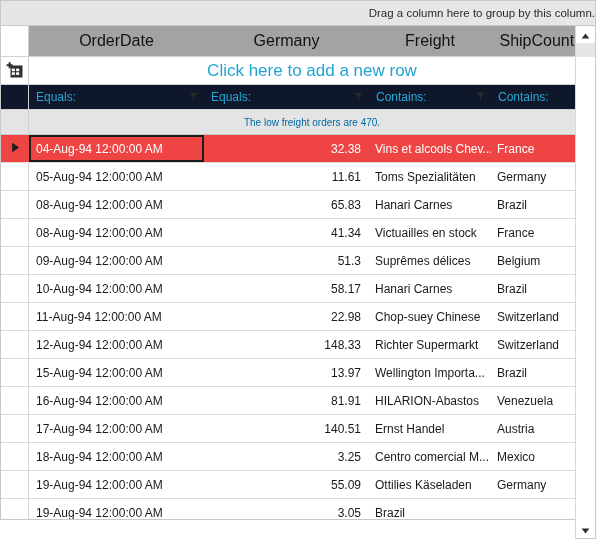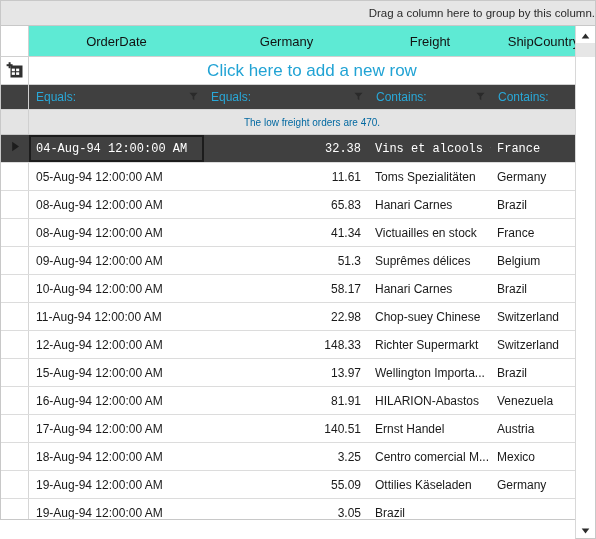--- a/index.html
+++ b/index.html
@@ -58,23 +58,23 @@
     flex: 1 1 auto;
     display: flex;
     align-items: center;
   }
   .hdr-cell {
     display: flex;
     align-items: center;
     justify-content: center;
     height: 100%;
     box-sizing: border-box;
-    font-size: 13px;
+    font-size: 16px;
     color: #121212;
-    background: #5eead4;
+    background: #a3a3a3;
     white-space: nowrap;
   }
   .col-date      { width: 175px; flex: 0 0 175px; }
   .col-freight   { width: 165px; flex: 0 0 165px; }
   .col-shipname  { width: 122px; flex: 0 0 122px; }
   .col-country   { width: 105px; flex: 0 0 105px; }
 
   
   .newrow-strip {
     display: flex;
@@ -104,21 +104,21 @@
     color: #21a3d4;
     font-size: 17px;
   }
   .add-grid-icon { display: block; }
 
   
   .filter-strip {
     display: flex;
     height: 25px;
     box-sizing: border-box;
-    background: #404040;
+    background: #0f172a;
     border-left: 1px solid #c8c8c8;
     border-right: 1px solid #c8c8c8;
     border-bottom: 1px solid #d6d6d6;
   }
   .filter-indicator {
     width: 28px;
     flex: 0 0 28px;
     border-right: 1px solid #d0d0d0;
     box-sizing: border-box;
   }
@@ -177,21 +177,21 @@
     background: #ffffff;
     overflow: hidden;
   }
   .data-row {
     display: flex;
     height: 28px;
     box-sizing: border-box;
     border-bottom: 1px solid #dcdcdc;
     background: #ffffff;
   }
-  .data-row.selected { background: #404040; font-family: Liberation Mono, monospace; }
+  .data-row.selected { background: #ef4444; }
   .row-indicator {
     width: 28px;
     flex: 0 0 28px;
     box-sizing: border-box;
     border-right: 1px solid #d6d6d6;
     display: flex;
     align-items: center;
     justify-content: center;
     background: transparent;
   }

